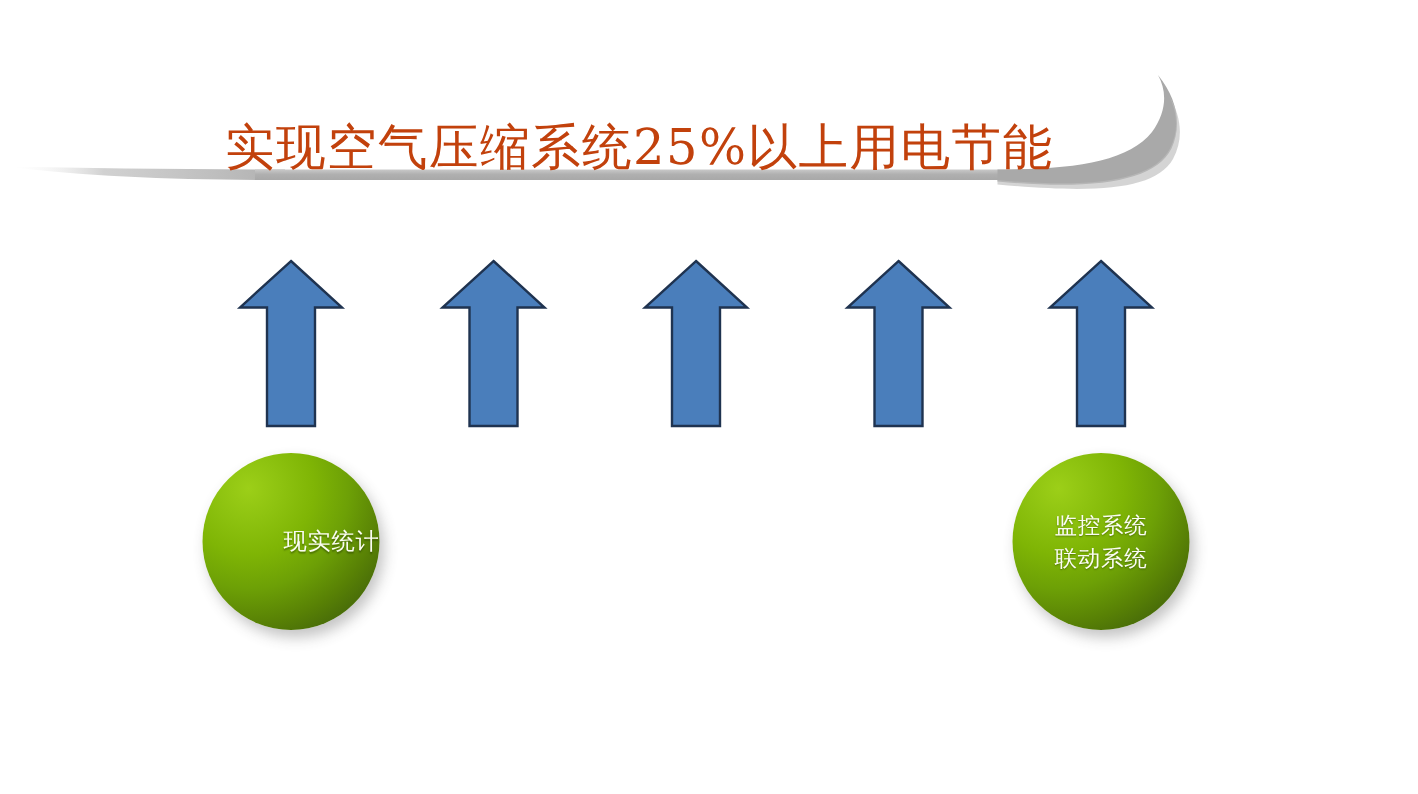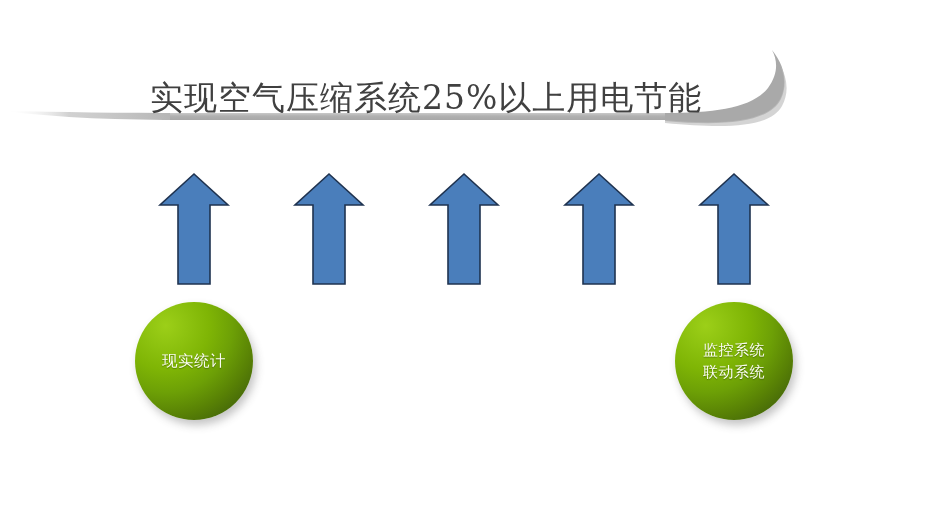--- a/index.html
+++ b/index.html
@@ -44,21 +44,21 @@
     position: absolute;
     left: 150px;
     top: 44px;
     width: 600px;
     height: 52px;
     line-height: 52px;
     font-family: "DejaVu Serif", "Liberation Serif", serif;
     font-size: 33px;
     font-weight: 400;
     letter-spacing: 1px;
-    color: #404040;
+    color: #c2410c;
     white-space: nowrap;
   }
 
   
   .arrow {
     position: absolute;
     width: 74px;
     height: 116px;
   }
   .arrow svg { display: block; width: 74px; height: 116px; }
@@ -160,21 +160,21 @@
       <path d="M 37,3 L 71,34 L 53,34 L 53,113 L 21,113 L 21,34 L 3,34 Z" fill="#4a7ebb" stroke="#1f3350" stroke-width="1.6" stroke-linejoin="miter"></path>
     </svg>
   </div>
 
   <div class="arrow" style="left:697px; top:171px;">
     <svg viewBox="0 0 74 116" xmlns="http://www.w3.org/2000/svg">
       <path d="M 37,3 L 71,34 L 53,34 L 53,113 L 21,113 L 21,34 L 3,34 Z" fill="#4a7ebb" stroke="#1f3350" stroke-width="1.6" stroke-linejoin="miter"></path>
     </svg>
   </div>
 
-  <div class="circle" style="left:135px; top:302px;">
+  <div class="circle" style="left:135px; top:302px;justify-content:flex-end;">
     <span class="circle-label">现实统计</span>
   </div>
 
 
 
 
   <div class="circle" style="left:675px; top:302px;">
     <span class="circle-label two-line">监控系统
 联动系统</span>
   </div>

